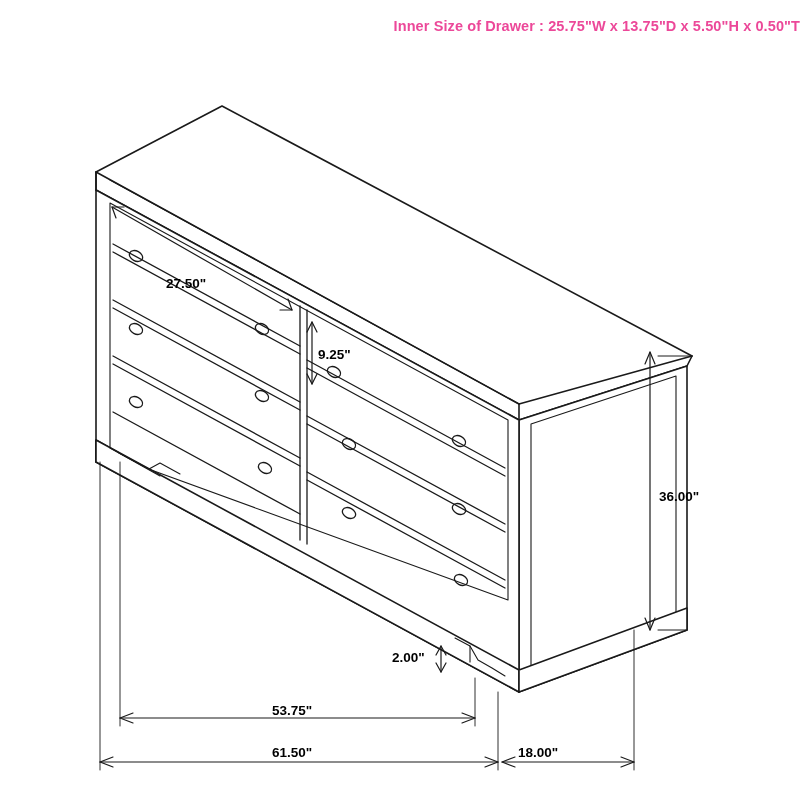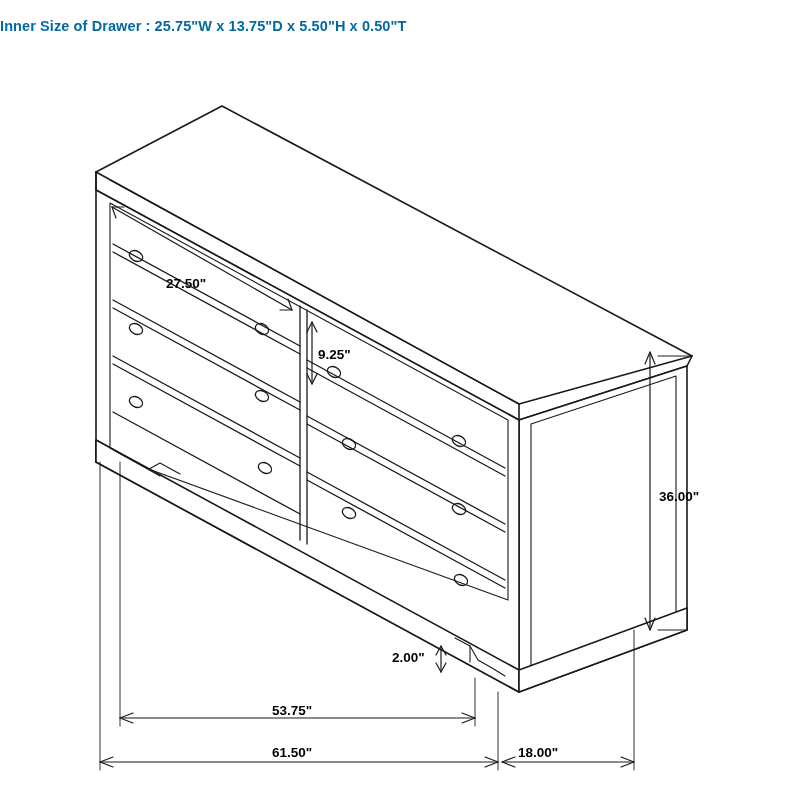--- a/index.html
+++ b/index.html
@@ -18,25 +18,25 @@
   #stage {
     position: relative;
     width: 800px;
     height: 800px;
   }
   #title {
     position: absolute;
     top: 18px;
     left: 0;
     width: 800px;
-    text-align: left;
+    text-align: right;
     font-size: 14.5px;
     font-weight: bold;
     letter-spacing: 0.1px;
-    color: #0369a1;
+    color: #ec4899;
   }
   svg#drawing {
     position: absolute;
     top: 0;
     left: 0;
     width: 800px;
     height: 800px;
   }
   .dimlabel {
     position: absolute;

